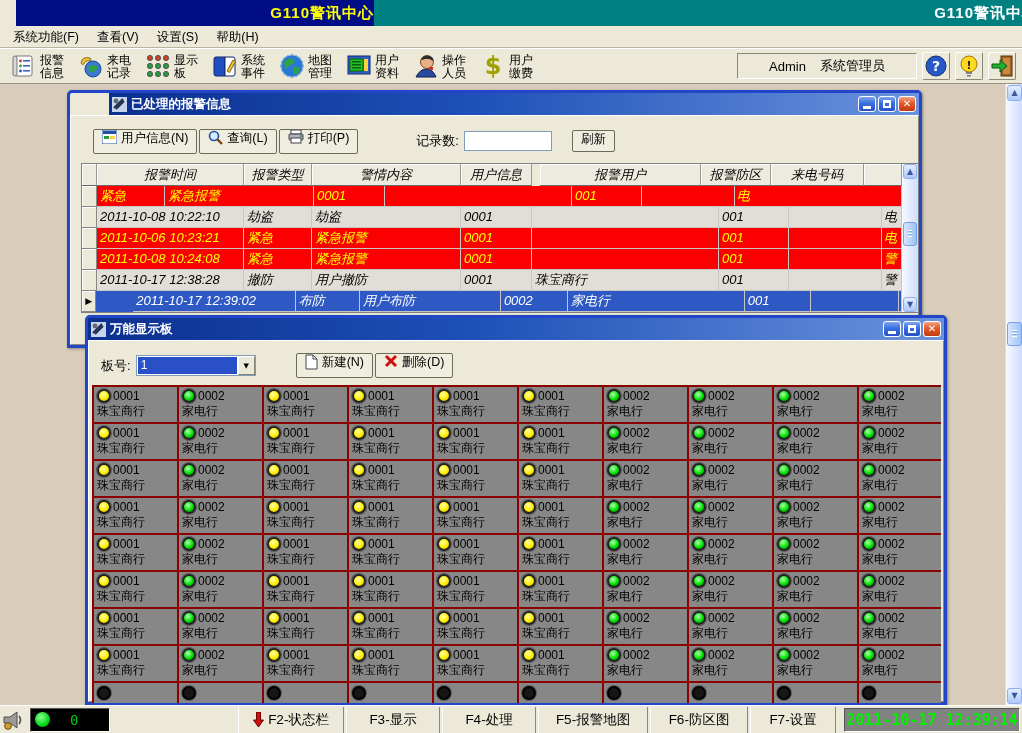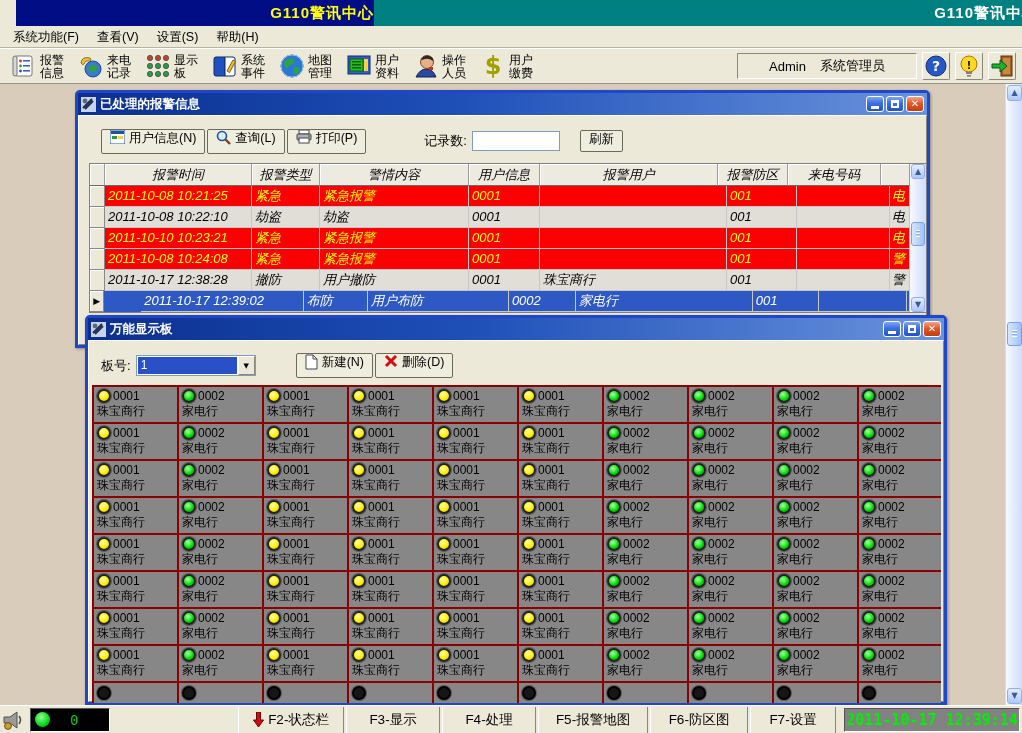--- a/index.html
+++ b/index.html
@@ -263,21 +263,21 @@
         <rect x="11" y="2" width="11" height="20" fill="#a06020" stroke="#5a3408"></rect>
         <rect x="13" y="4" width="7" height="16" fill="#c88840"></rect>
         <circle cx="14.5" cy="12" r="1" fill="#403010"></circle>
         <path d="M2 10 h8 v-4 l7 6 -7 6 v-4 h-8Z" fill="#20b030" stroke="#0a5a14"></path>
       </svg>
   </div>
 </div>
 
 <div class="mdi">
 
-  <div class="win" style="left:75px; top:6px; width:855px; height:258px;">
+  <div class="win" style="left:67px; top:6px; width:855px; height:258px;padding-left:39px;">
     <div class="wtitle">
       <svg class="wicon" viewBox="0 0 15 15">
           <rect x="0" y="0" width="15" height="15" fill="#c8d4ec"></rect>
           <path d="M2 11 L11 2 M4 12 L12 4" stroke="#203050" stroke-width="2"></path>
           <circle cx="4" cy="4" r="2.4" fill="#606878"></circle>
         </svg>
       <div class="wtext">已处理的报警信息</div>
       <div class="wbtn">
           <div class="glyph-min"></div>
         </div>
@@ -321,29 +321,28 @@
       </div>
 
       <div class="w1-tablewrap">
         <div class="tbl">
           <div class="thead">
             <div class="th sel0"></div>
           <div class="th" style="width: 147px;">报警时间</div>
               <div class="th" style="width: 68px;">报警类型</div>
               <div class="th" style="width: 149px;">警情内容</div>
               <div class="th" style="width: 71px;">用户信息</div>
-              <div class="th" style="width: 178px;">报警用户</div>
+              <div class="th" style="width: 161px; margin-left: 8px;">报警用户</div>
               <div class="th" style="width: 70px;">报警防区</div>
               <div class="th" style="width: 93px;">来电号码</div>
               <div class="th thx"></div>
             </div>
           <div>
               <div class="tr alert">
                 <div class="td sel"></div>
-                <div class="td" style="width: 147px;">2011-10-08 10:21:25</div>
                 <div class="td" style="width: 68px;">紧急</div>
                 <div class="td" style="width: 149px;">紧急报警</div>
                 <div class="td" style="width: 71px;">0001</div>
                 <div class="td" style="width: 187px;"></div>
                 <div class="td" style="width: 70px;">001</div>
                 <div class="td" style="width: 93px;"></div>
                 <div class="td tdx">电</div>
               </div>
               <div class="tr normal">
                 <div class="td sel"></div>
@@ -351,21 +350,21 @@
                 <div class="td" style="width: 68px;">劫盗</div>
                 <div class="td" style="width: 149px;">劫盗</div>
                 <div class="td" style="width: 71px;">0001</div>
                 <div class="td" style="width: 187px;"></div>
                 <div class="td" style="width: 70px;">001</div>
                 <div class="td" style="width: 93px;"></div>
                 <div class="td tdx">电</div>
               </div>
               <div class="tr alert">
                 <div class="td sel"></div>
-                <div class="td" style="width: 147px;">2011-10-10 10:23:21</div>
+                <div class="td" style="width: 147px;">2011-10-06 10:23:21</div>
                 <div class="td" style="width: 68px;">紧急</div>
                 <div class="td" style="width: 149px;">紧急报警</div>
                 <div class="td" style="width: 71px;">0001</div>
                 <div class="td" style="width: 187px;"></div>
                 <div class="td" style="width: 70px;">001</div>
                 <div class="td" style="width: 93px;"></div>
                 <div class="td tdx">电</div>
               </div>
               <div class="tr alert">
                 <div class="td sel"></div>

